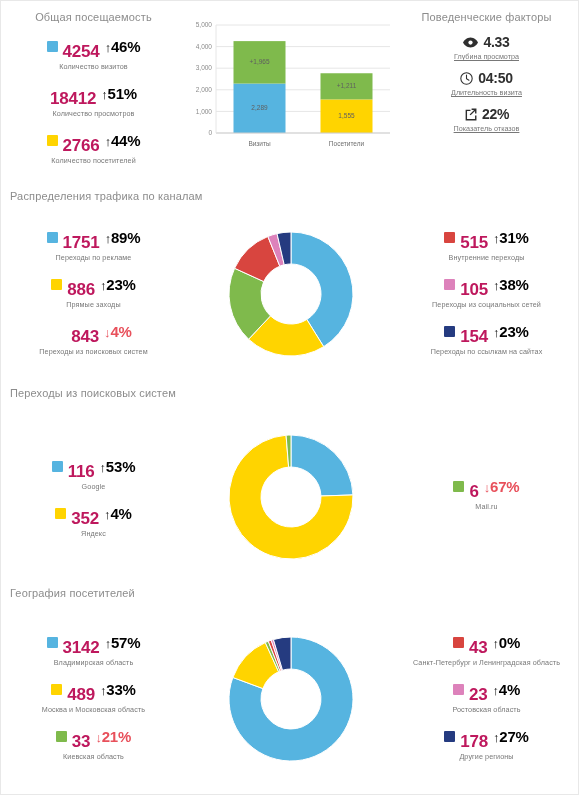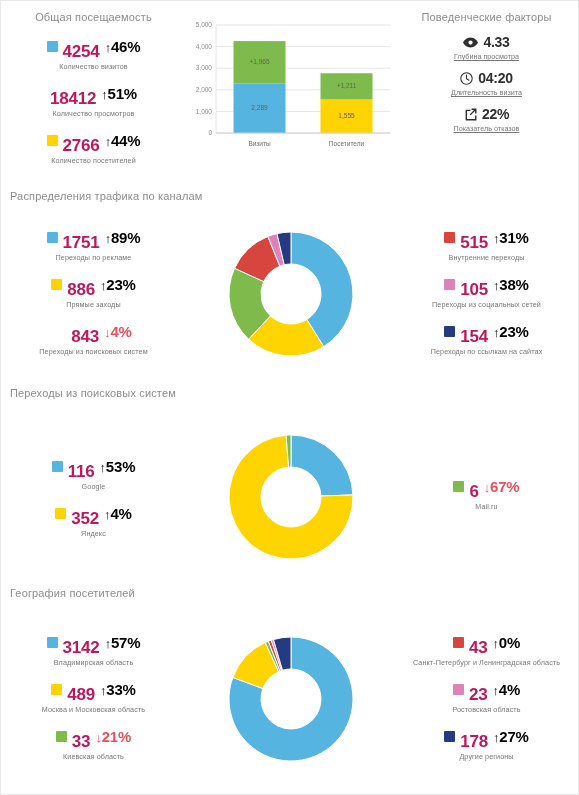--- a/index.html
+++ b/index.html
@@ -147,21 +147,21 @@
           </div>
 
           <div class="beh">
             <div class="beh-line">
               <span class="beh-icon">
                 <svg width="13" height="13" viewBox="0 0 24 24">
                     <circle cx="12" cy="12" r="10.5" fill="none" stroke="#2f2f2f" stroke-width="2"></circle>
                     <path d="M12 5.5v7l4.5 2.6" fill="none" stroke="#2f2f2f" stroke-width="2" stroke-linecap="round"></path>
                   </svg>
               </span>
-              <span class="beh-val">04:20</span>
+              <span class="beh-val">04:50</span>
             </div>
             <div class="beh-label">Длительность визита</div>
           </div>
 
           <div class="beh">
             <div class="beh-line">
               <span class="beh-icon">
                 <svg width="13" height="13" viewBox="0 0 24 24">
                     <path d="M3 3h9v2.6H5.6V20.4H20.4V14H23v9H3z" fill="#2f2f2f"></path>
                     <path d="M14 1h9v9h-2.6V5.4l-8.2 8.2-1.8-1.8 8.2-8.2H14z" fill="#2f2f2f"></path>

